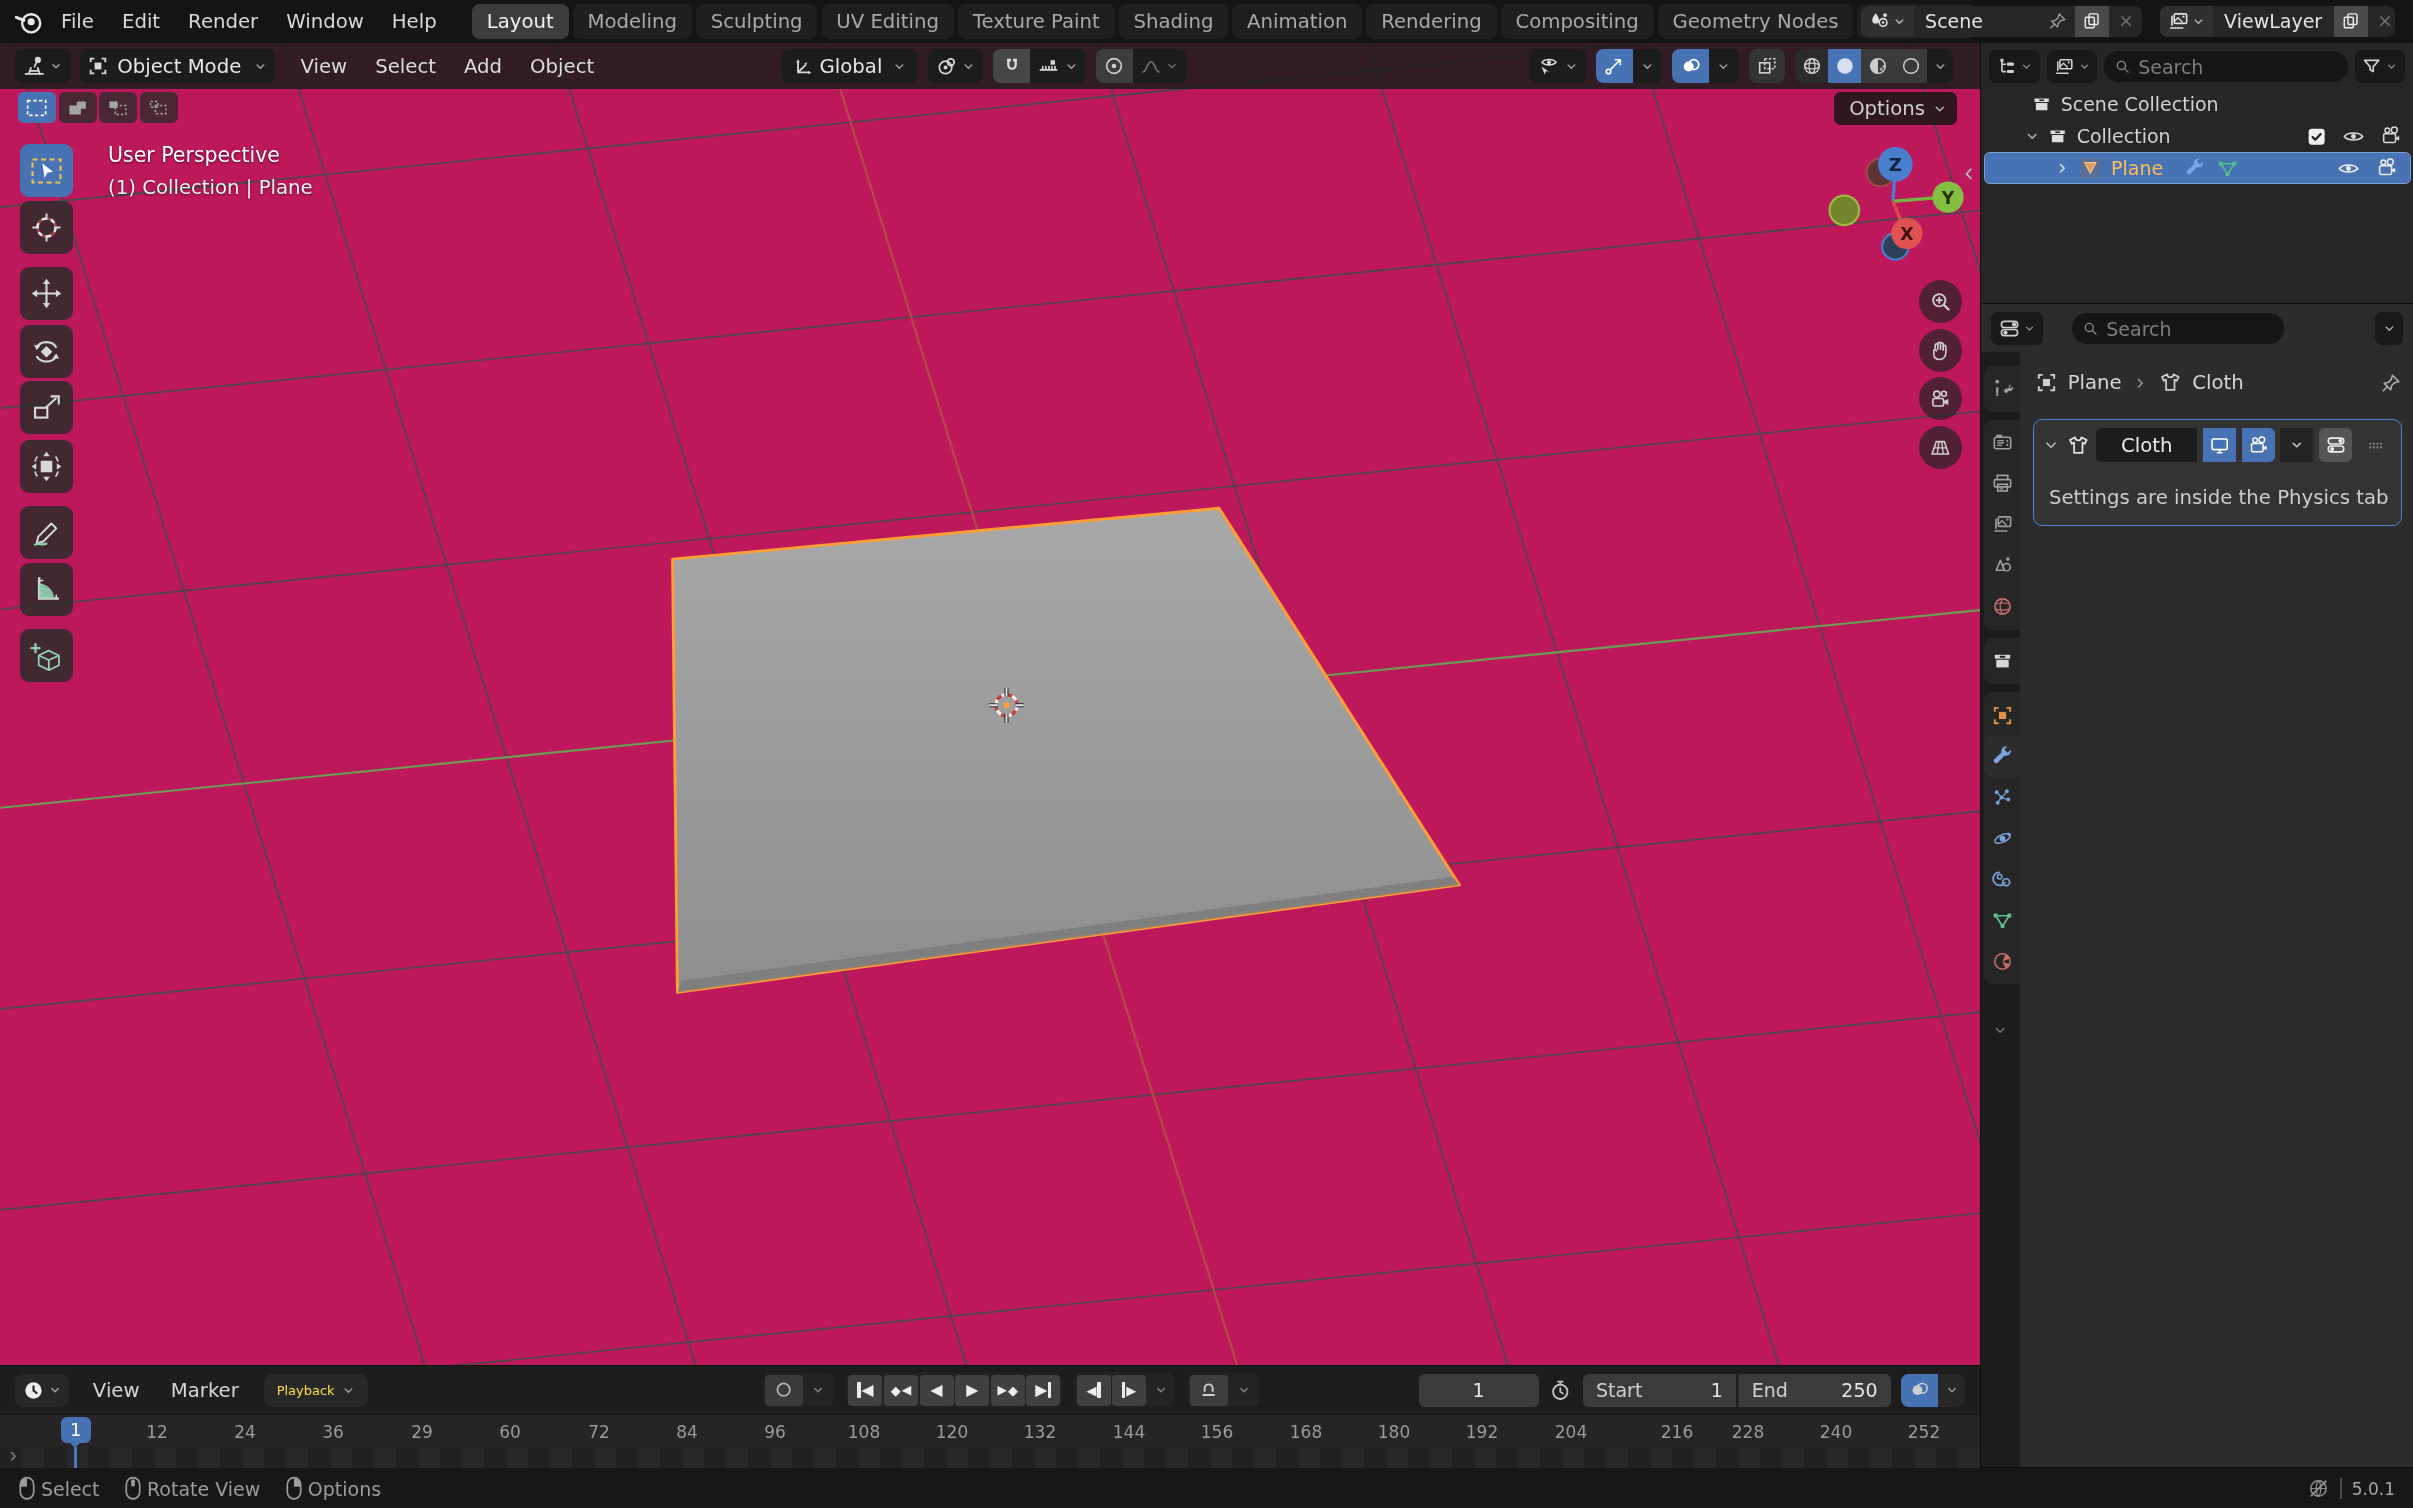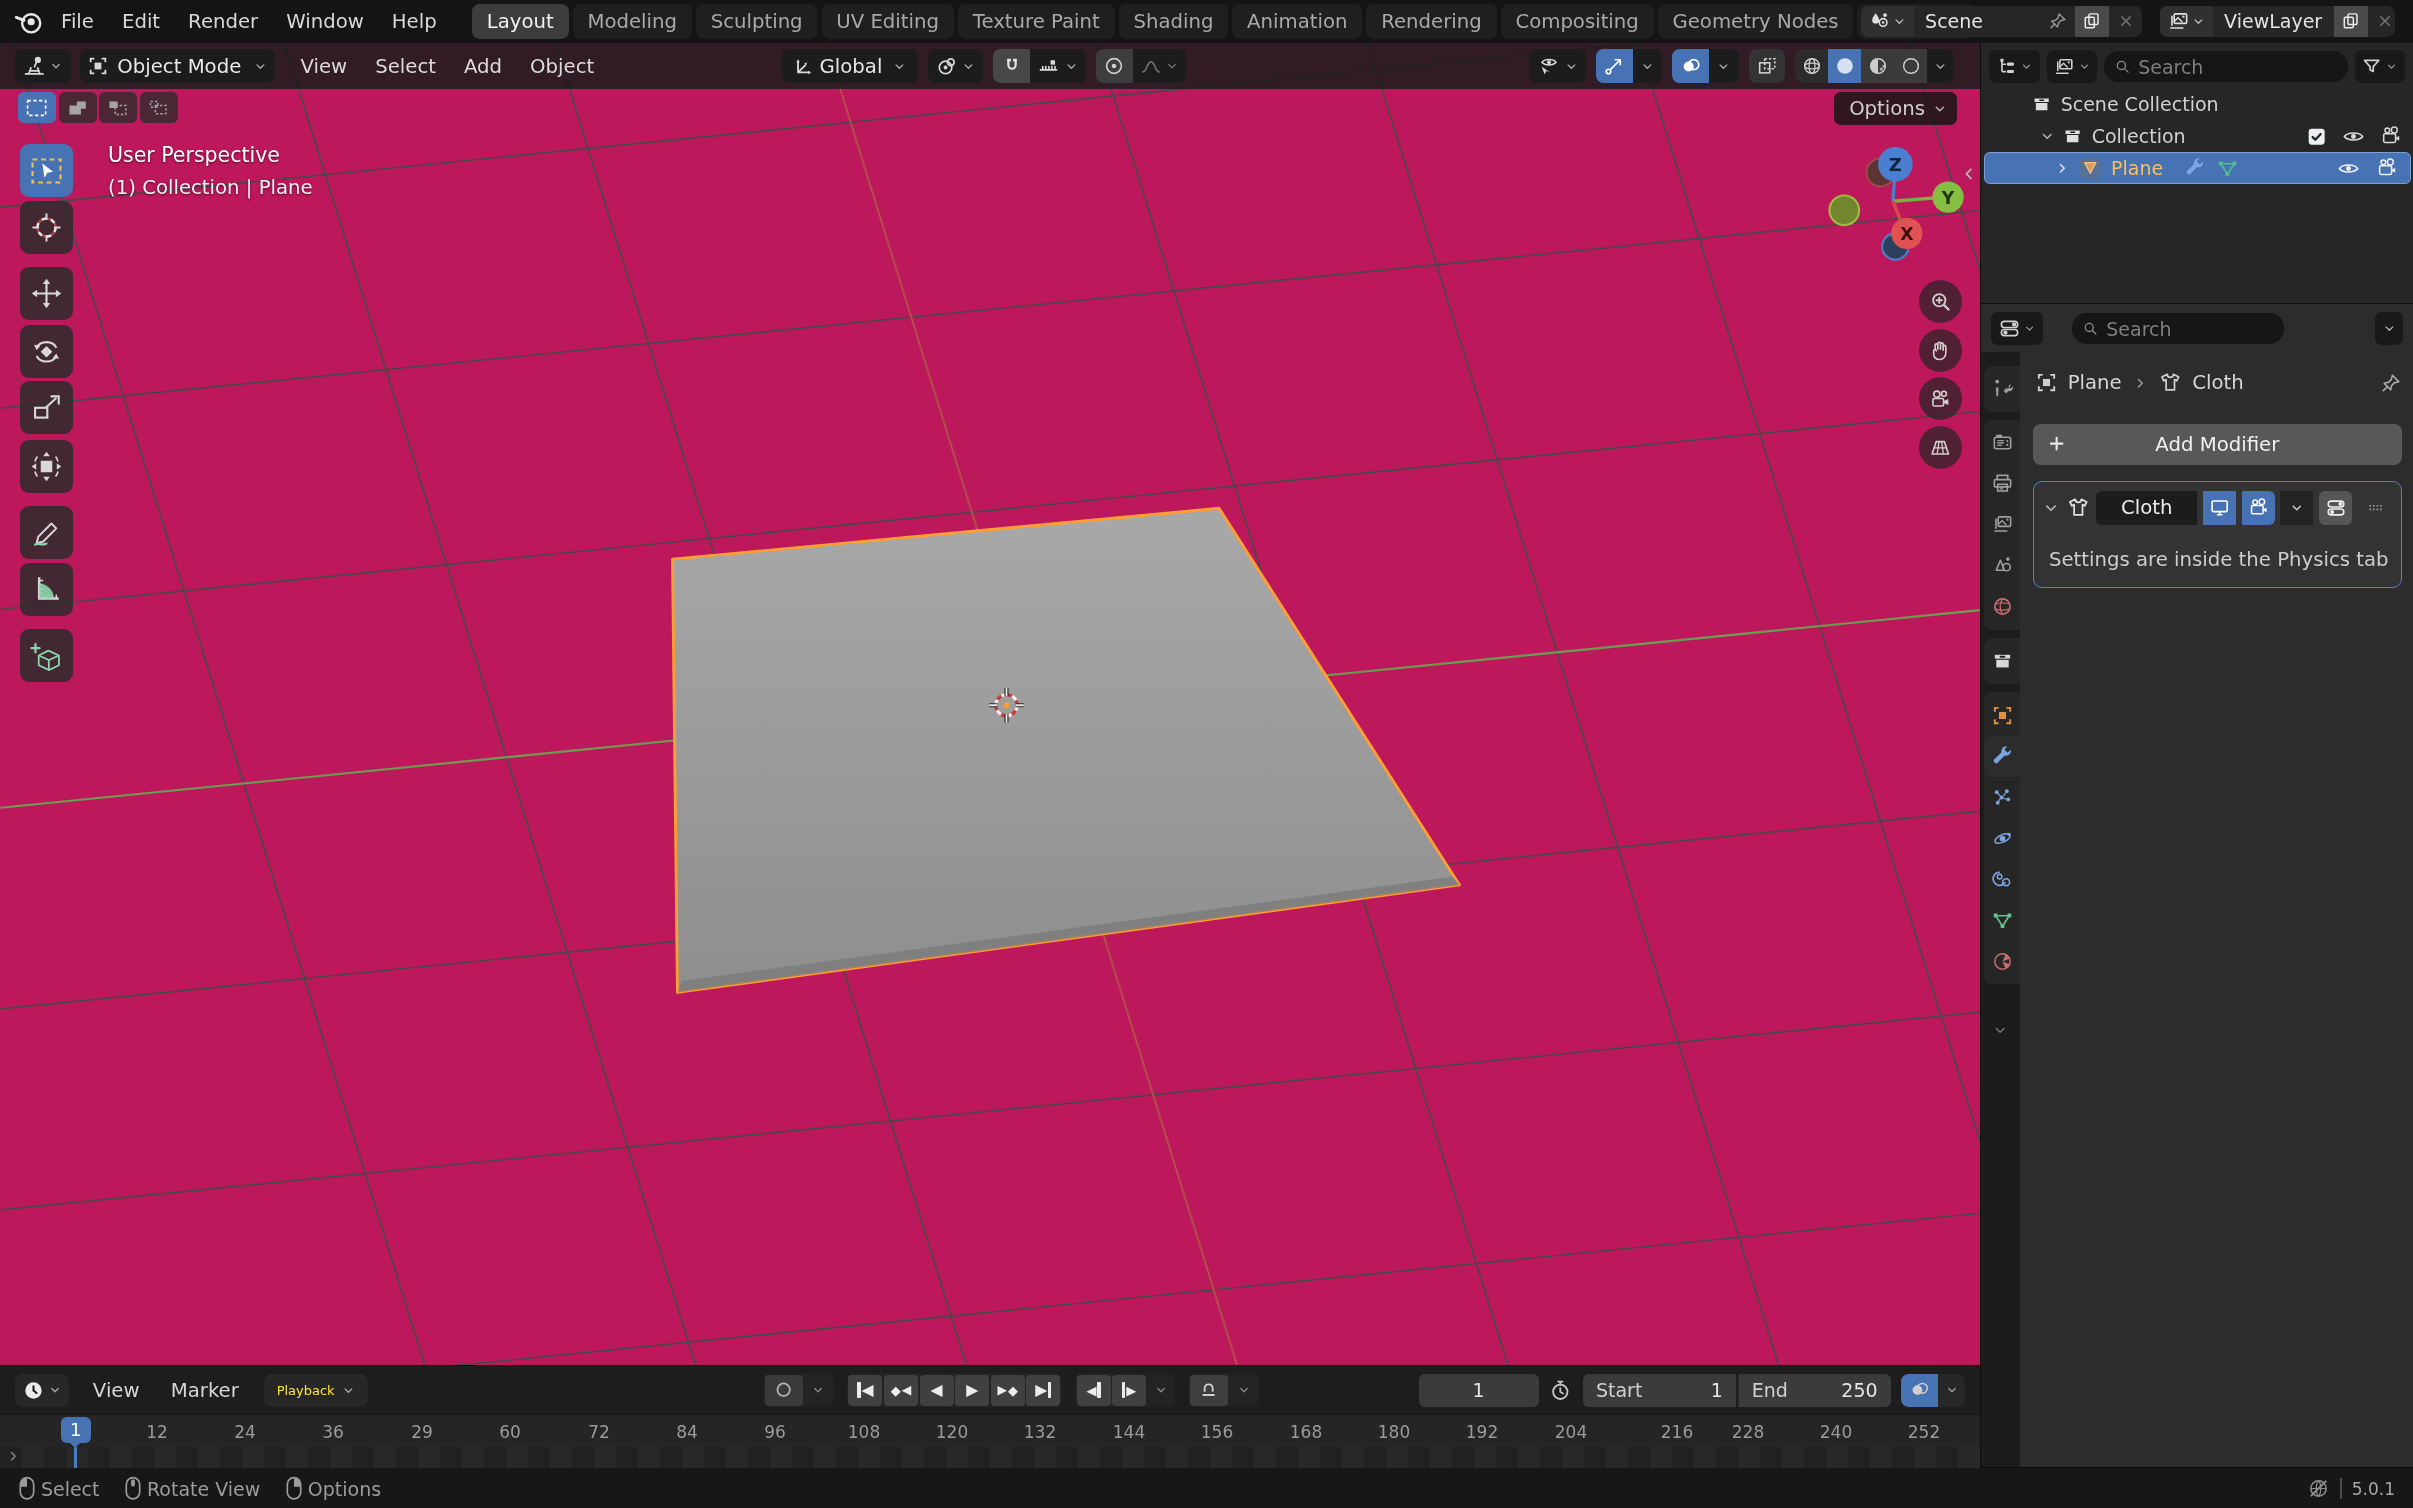--- a/index.html
+++ b/index.html
@@ -997,21 +997,21 @@
       </div>
     </div>
 
     <div class="ol-row" style="padding-left:50px">
       <svg class="ic" width="21.3" height="21.3" style="color:#dedede" viewBox="0 0 26 26">
             <use href="#s-box"></use>
           </svg>
       <span class="lbl">Scene Collection</span>
     </div>
 
-    <div class="ol-row" style="padding-left:58px">
+    <div class="ol-row" style="padding-left:43px">
       <svg class="ic" width="16.4" height="16.4" style="color:#b5b5b5;margin-right:6.6px" viewBox="0 0 20 20">
             <use href="#s-chevd"></use>
           </svg>
       <svg class="ic" width="21.3" height="21.3" style="color:#dedede" viewBox="0 0 26 26">
             <use href="#s-box"></use>
           </svg>
       <span class="lbl">Collection</span>
       <div class="ol-right">
         <svg class="ic" width="21.3" height="21.3" style="color:#f0f0f0" viewBox="0 0 26 26">
               <use href="#s-check"></use>
@@ -1174,28 +1174,20 @@
                 <use href="#s-shirt"></use>
               </svg>
           <span>Cloth</span>
           <span class="pinw">
                 <svg class="ic" width="22" height="22" viewBox="0 0 27 27">
                   <use href="#s-pin"></use>
                 </svg>
               </span>
         </div>
 
-        <div class="addmod-btn">
-          <span class="plusw">
-                <svg class="ic" width="21.3" height="21.3" viewBox="0 0 26 26">
-                  <use href="#s-plus"></use>
-                </svg>
-              </span>
-          <span class="albl">Add Modifier</span>
-        </div>
 
         <div class="mod-panel">
           <div class="mod-head">
             <svg class="ic" width="18" height="18" style="color:#b5b5b5" viewBox="0 0 22 22">
                   <use href="#s-chevd"></use>
                 </svg>
             <svg class="ic" width="24.6" height="24.6" style="color:#e2e2e2" viewBox="0 0 30 30">
                   <use href="#s-shirt"></use>
                 </svg>
             <div class="mod-name">

